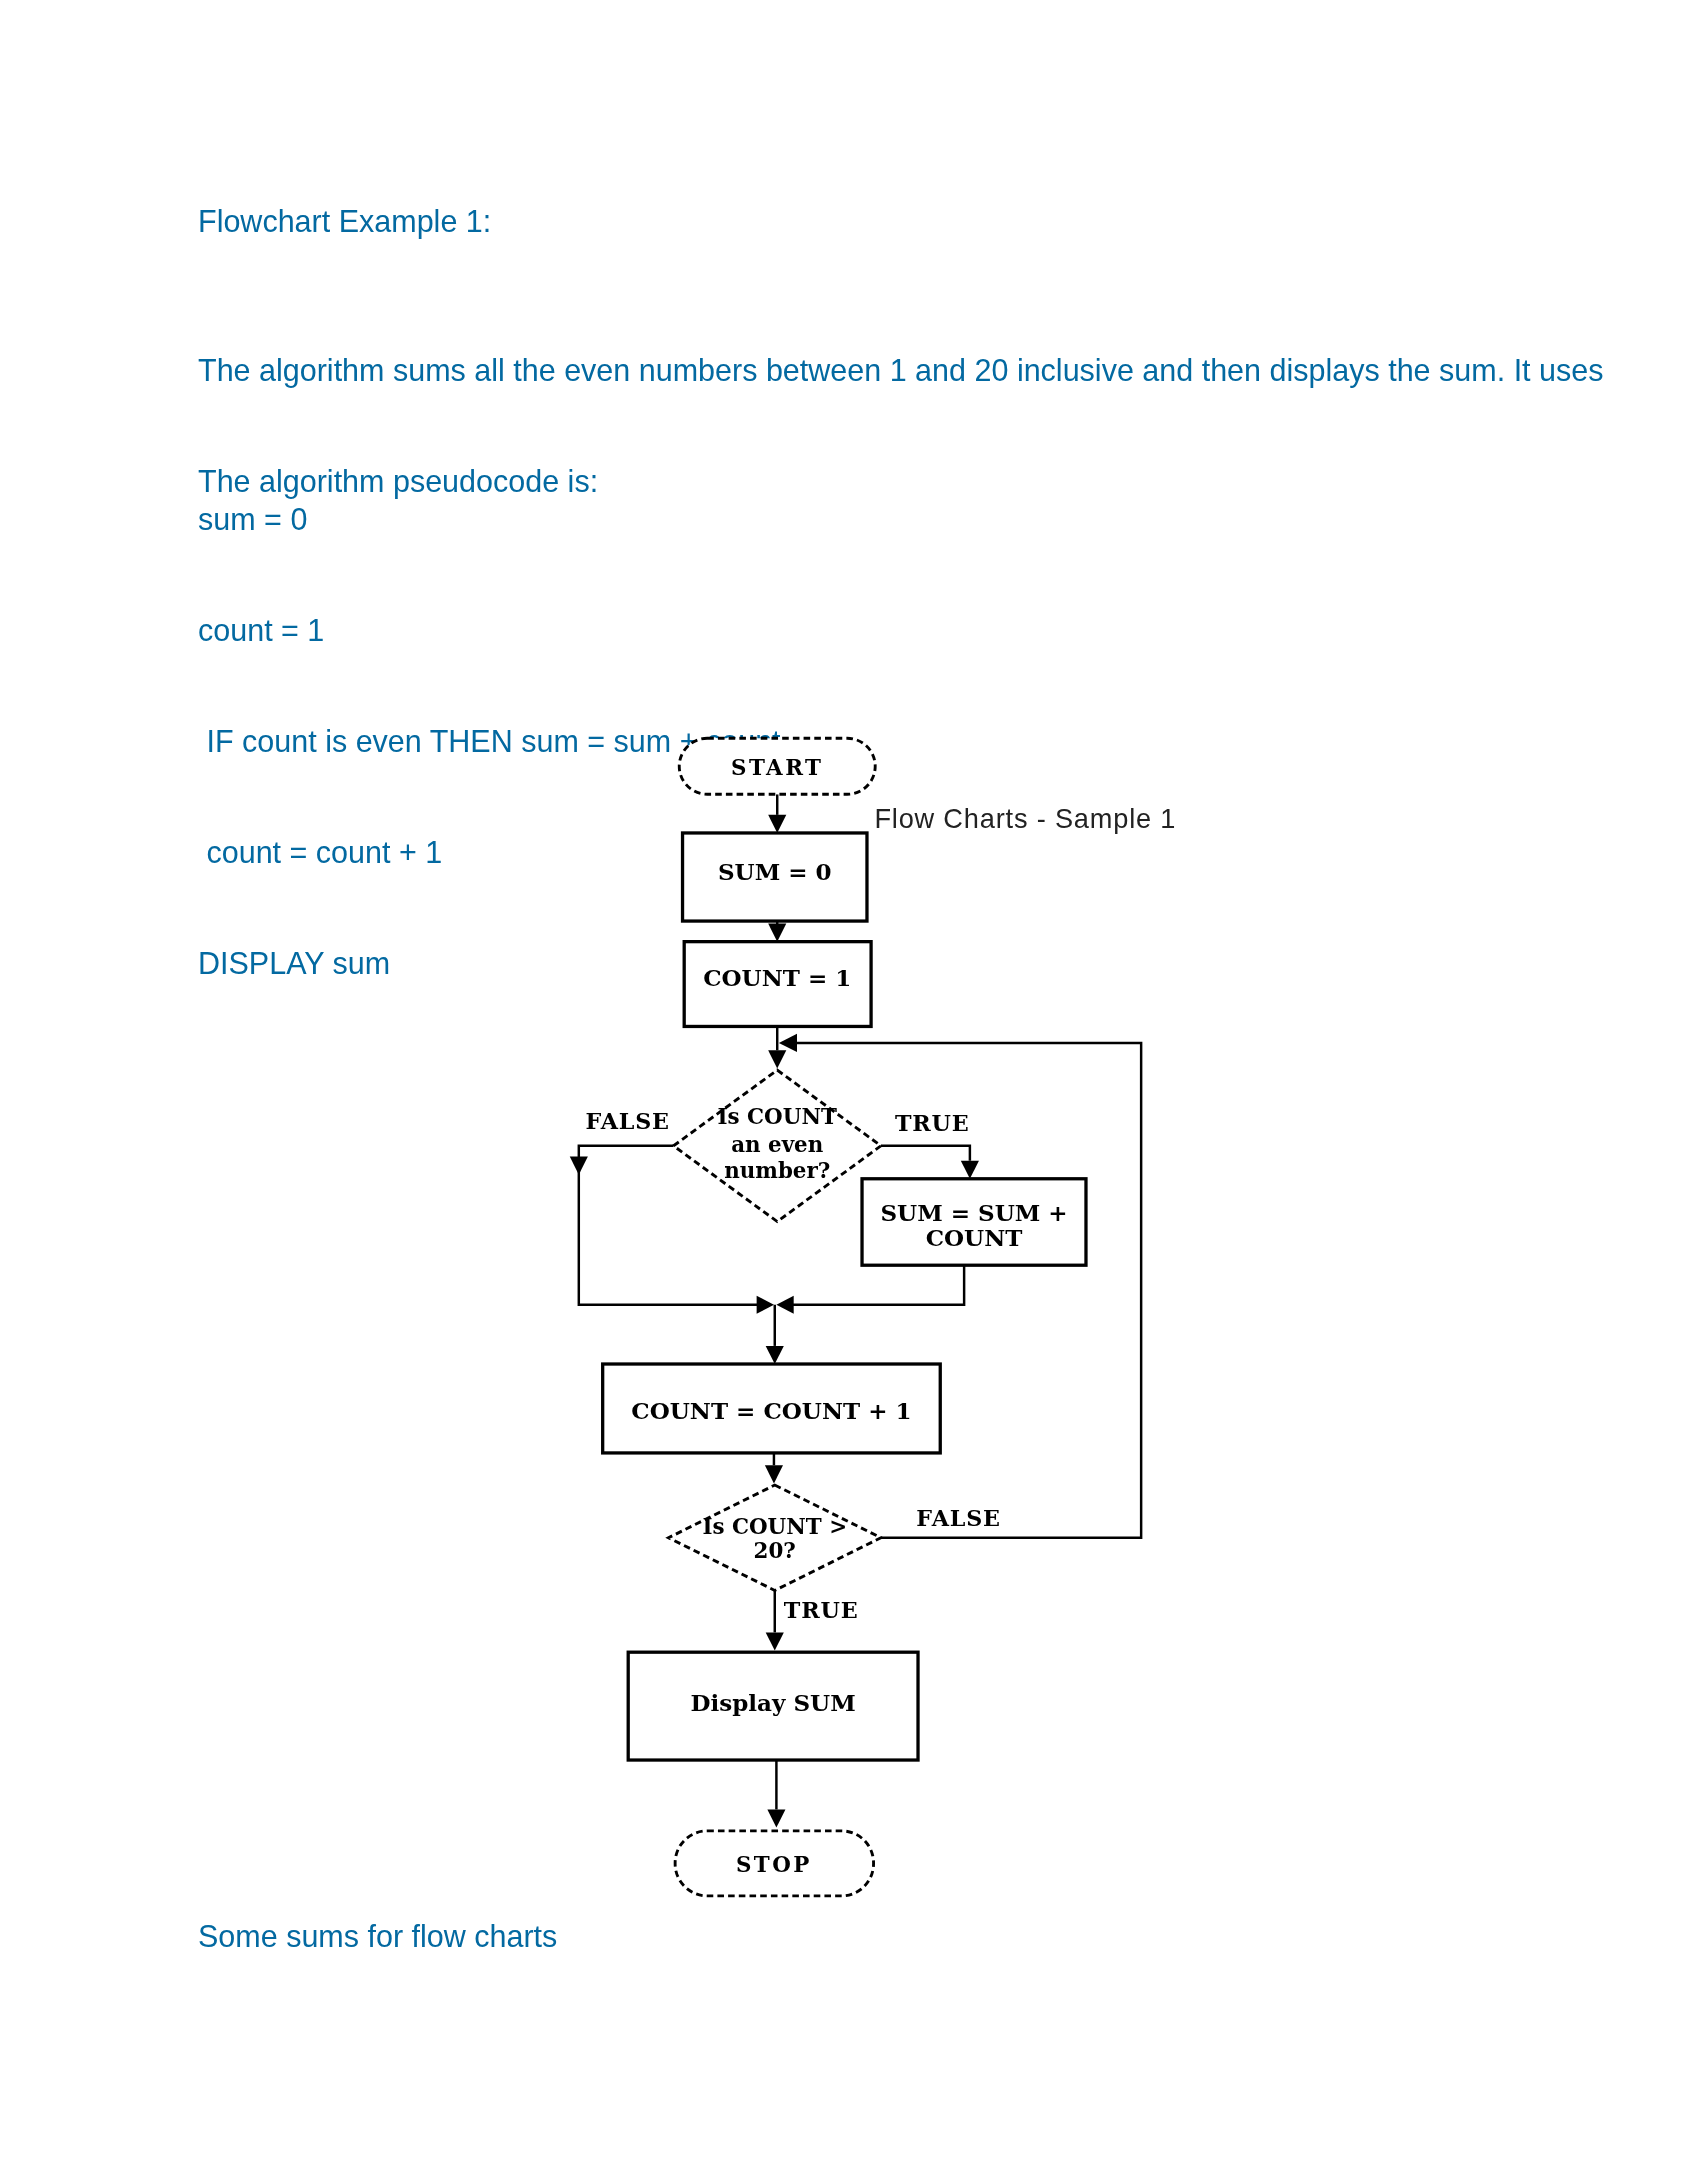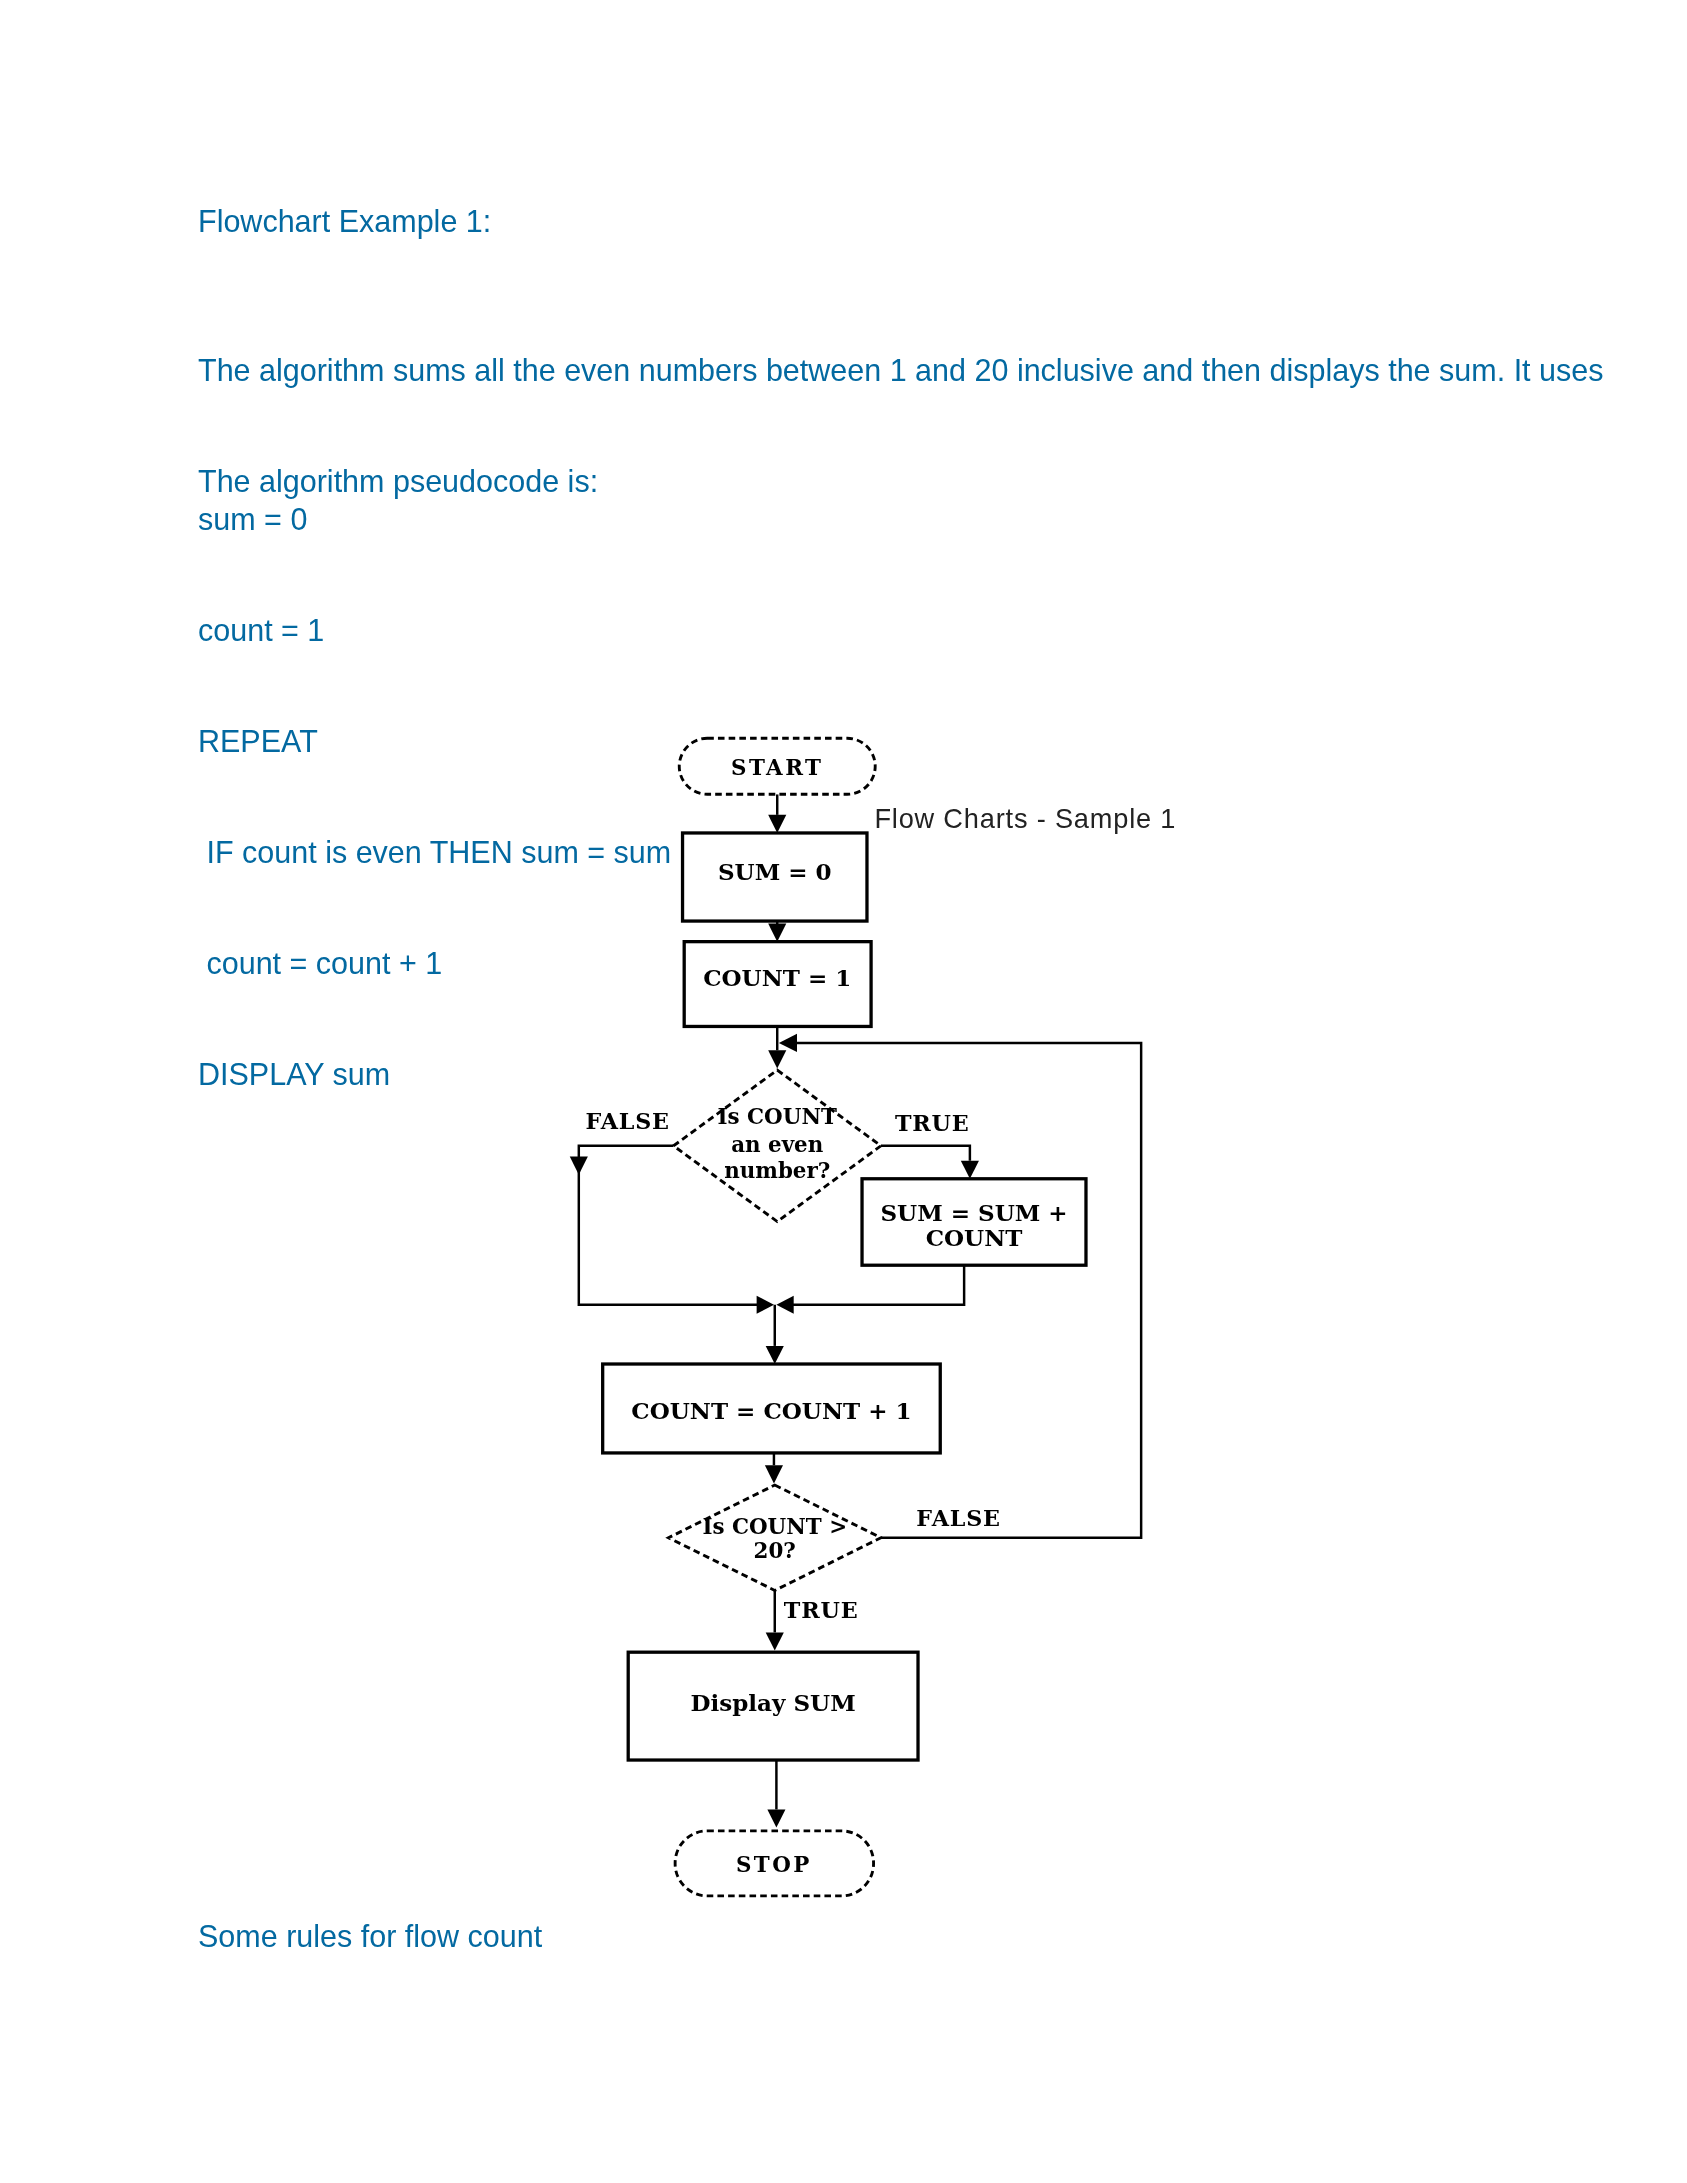--- a/index.html
+++ b/index.html
@@ -64,21 +64,20 @@
   <div class="doc-title">Flowchart Example 1:</div>
 
   <div class="paragraph">
     <div>The algorithm sums all the even numbers between 1 and 20 inclusive and then displays the sum. It uses</div>
     <div>The algorithm pseudocode is:</div>
   </div>
 
   <div class="pseudocode">
     <div>sum = 0</div>
     <div>count = 1</div>
-    <div>REPEAT</div>
     <div> IF count is even THEN sum = sum + count</div>
     <div> count = count + 1</div>
     <div>DISPLAY sum</div>
   </div>
 
   <div class="flowchart-wrap">
     <svg width="741" height="1203" viewBox="0 0 900 1460" xmlns="http://www.w3.org/2000/svg">
 
       <line class="connector" x1="344" y1="103" x2="344" y2="128"></line>
       <polygon class="arrowhead" points="333,128 355,128 344,150"></polygon>
@@ -149,16 +148,16 @@
 
       <rect class="shape" x="163" y="1145" width="352" height="131"></rect>
       <text class="node-label" x="339" y="1206" text-anchor="middle" dominant-baseline="central">Display SUM</text>
 
       <rect class="shape-dashed" x="220" y="1362" width="241" height="79" rx="39" ry="39"></rect>
       <text class="terminator-label" x="340" y="1403" text-anchor="middle" dominant-baseline="central">STOP</text>
 
     </svg>
   </div>
 
-  <div class="footer-text">Some rules for flow count</div>
+  <div class="footer-text">Some sums for flow charts</div>
 
 </div>
 
 
 </body></html>

